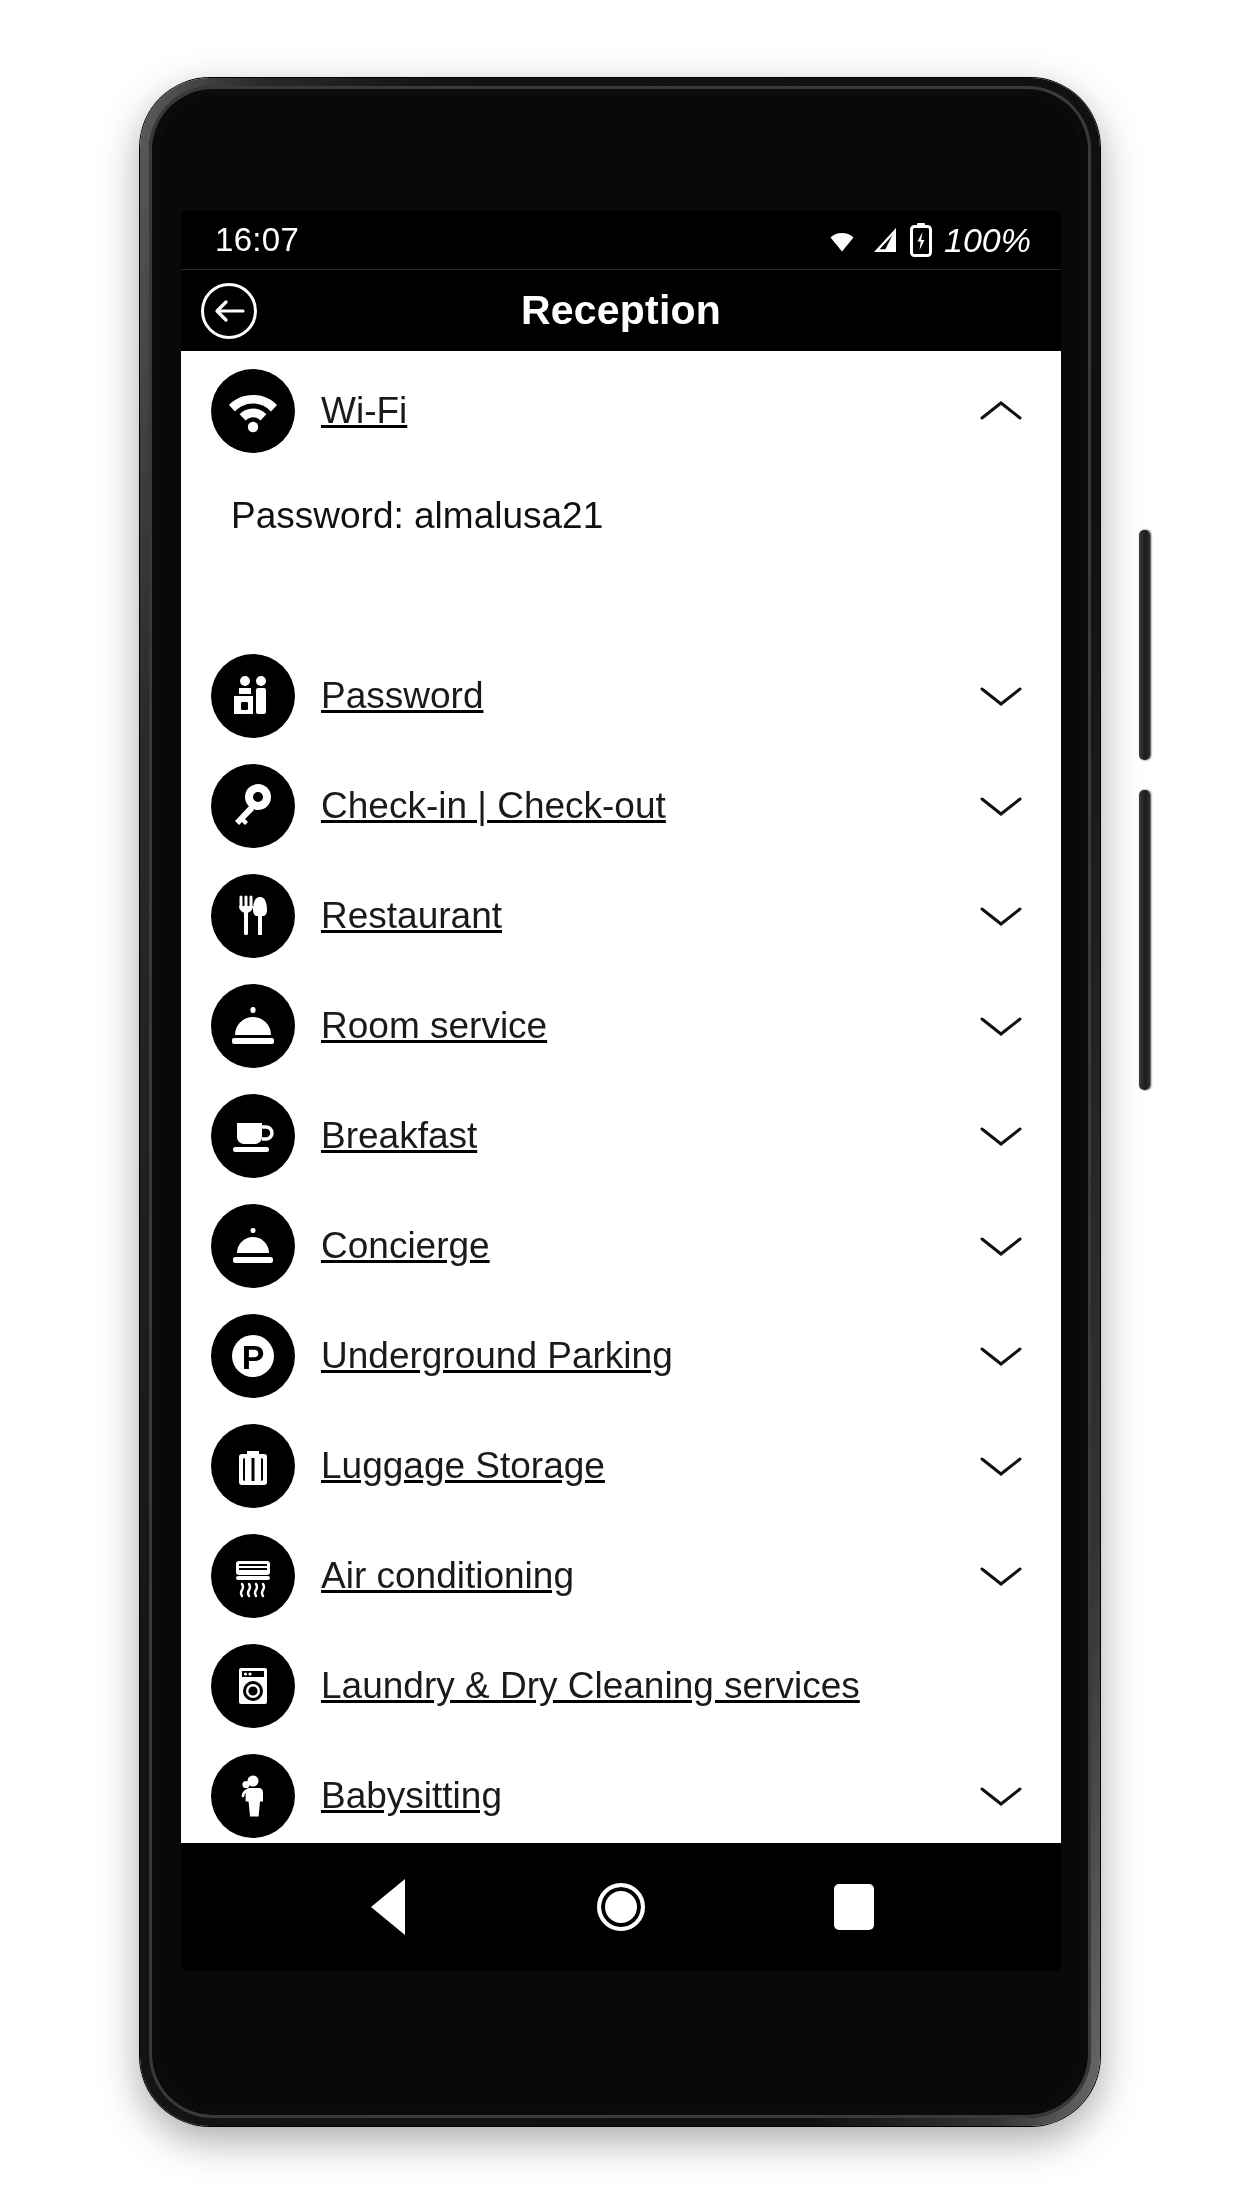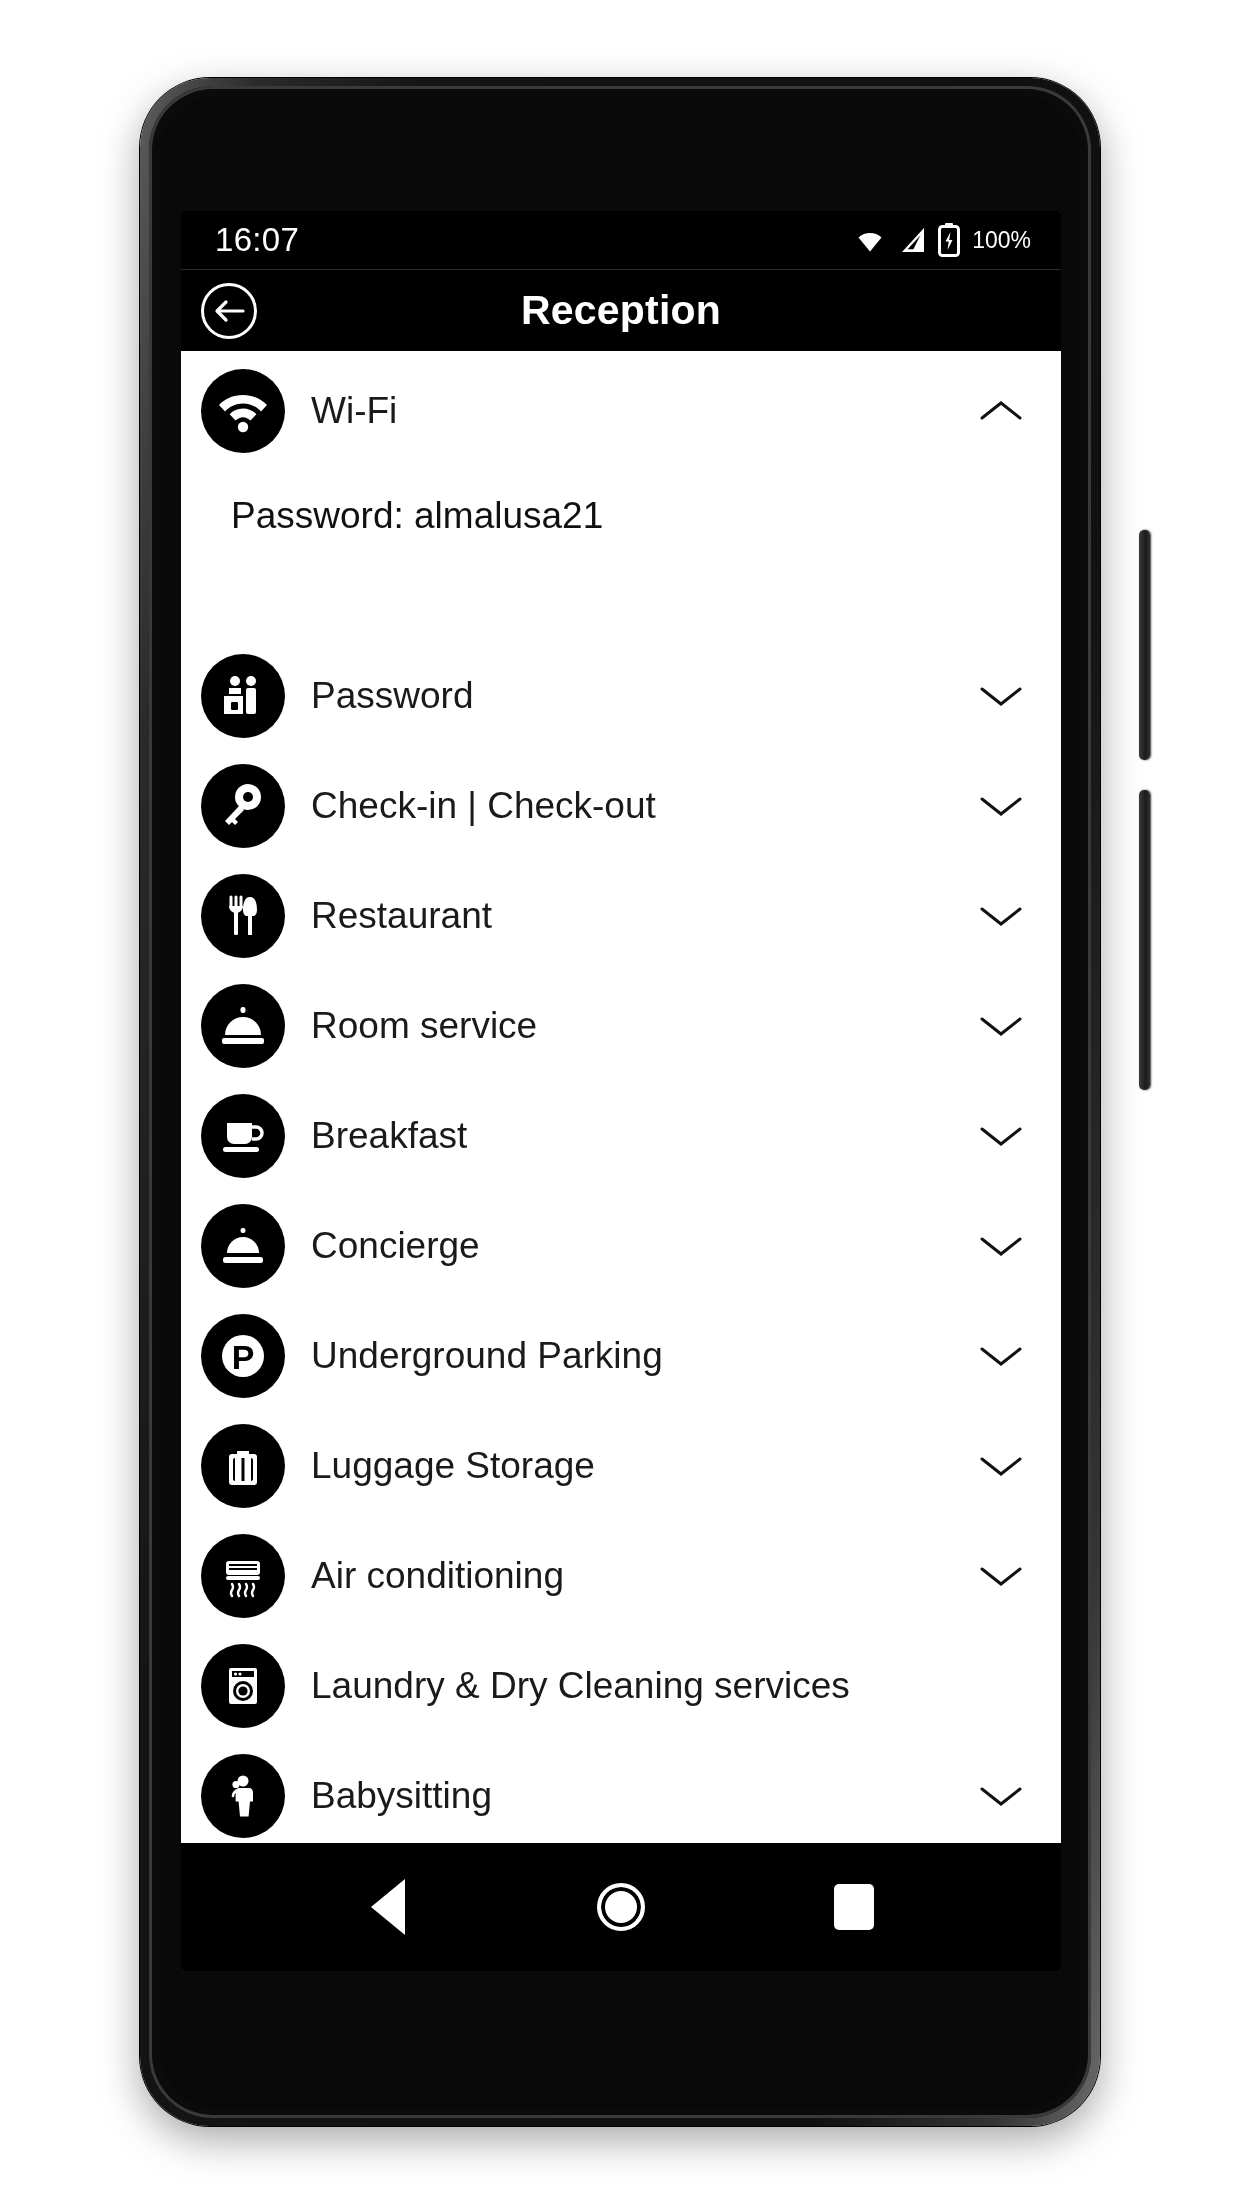--- a/index.html
+++ b/index.html
@@ -81,21 +81,21 @@
   
   .statusbar {
     height: 58px;
     background: #000;
     display: flex; align-items: center; justify-content: space-between;
     padding: 0 30px 0 34px;
     color: #fff;
   }
   .status-time { font-size: 33px; font-weight: 500; letter-spacing: .3px; }
   .status-right { display: flex; align-items: center; gap: 10px; }
-  .status-pct { font-size: 23px; font-weight: 500; margin-left: 2px; }
+  .status-pct { font-size: 34px; font-weight: 500; margin-left: 2px; font-style: italic; }
 
   
   .appbar {
     position: relative;
     height: 82px;
     background: #000;
     border-top: 1px solid #2b2b2b;
     display: flex; align-items: center;
   }
   .back-btn {
@@ -114,23 +114,24 @@
   
   .content {
     height: calc(1760px - 58px - 82px - 128px);
     background: #fff;
     overflow: hidden;
     position: relative;
   }
   .row {
     display: flex; align-items: center;
     height: 110px;
-    padding: 0 34px 0 20px;
+    padding: 0 34px 0 30px;
     cursor: pointer;
     background: #fff;
+    text-decoration: underline;
   }
   .row .avatar {
     flex: 0 0 auto;
     width: 84px; height: 84px; border-radius: 50%;
     background: #000;
     display: flex; align-items: center; justify-content: center;
   }
   .row .avatar svg { display: block; }
   .row .label {
     flex: 1 1 auto;

